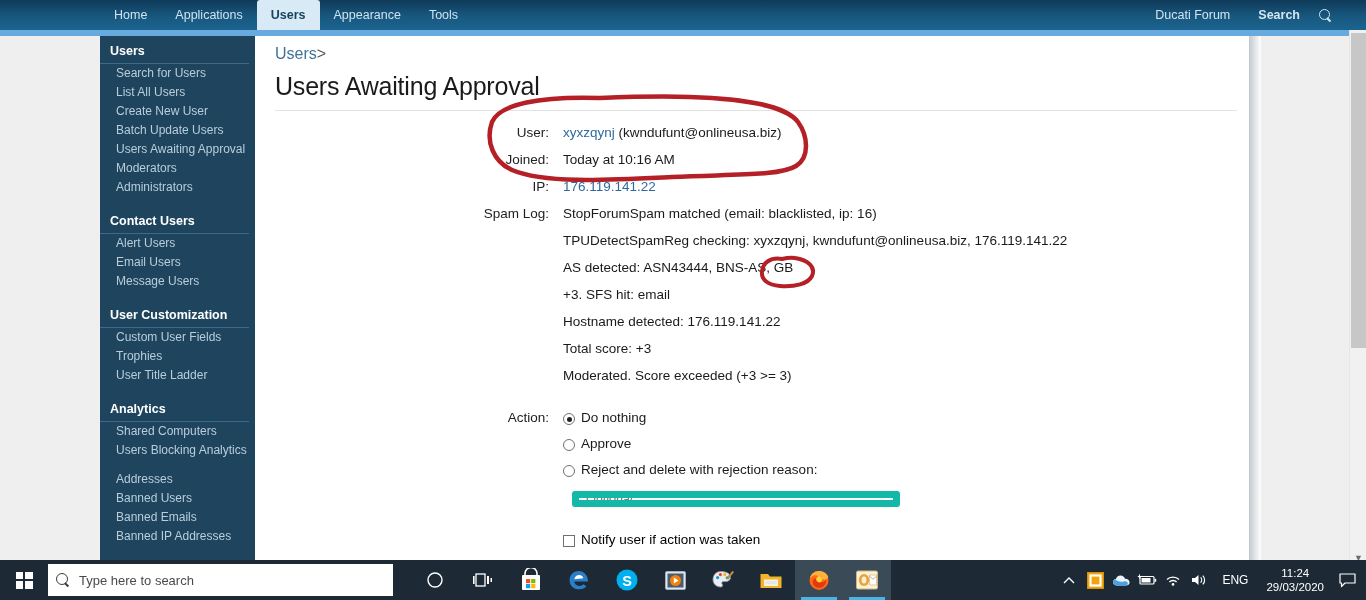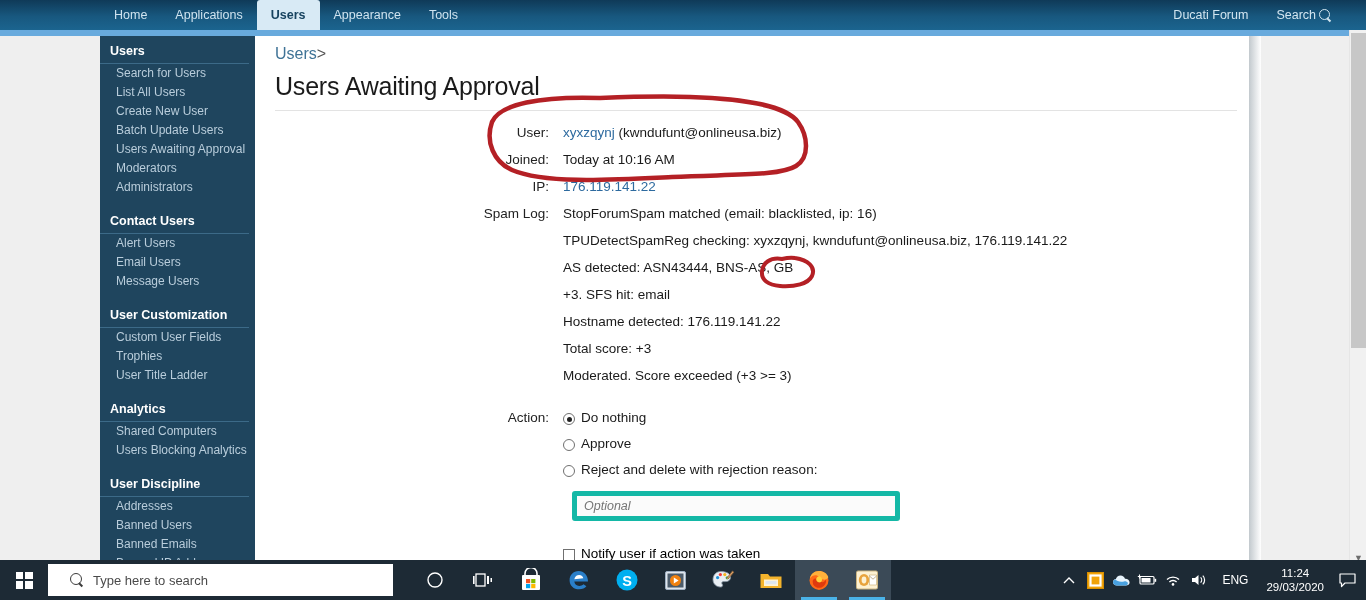--- a/index.html
+++ b/index.html
@@ -21,21 +21,21 @@
   .admin-nav-right { margin-left: auto; display: flex; align-items: center; padding-right: 28px; }
   .nav-tab {
     color: #cfe3ef; font-size: 12.5px; line-height: 30px;
     padding: 0 14px; white-space: nowrap; cursor: pointer;
   }
   .nav-tab.active {
     background: #d8eaf5; color: #17435f; font-weight: bold;
     border-radius: 3px 3px 0 0;
   }
   .nav-link { color: #d2e5f0; font-size: 12.5px; line-height: 30px; padding: 0 14px; white-space: nowrap; cursor: pointer;}
-  .search-wrap { display: flex; align-items: center; gap: 3px; color: #d2e5f0; font-size: 12.5px; padding: 0 6px 0 14px; cursor: pointer;}
+  .search-wrap { display: flex; align-items: center; gap: 19px; color: #d2e5f0; font-size: 12.5px; padding: 0 6px 0 14px; cursor: pointer; font-weight: bold;}
   .mag { display:inline-block; width: 13px; height: 13px; position: relative; }
   .mag::before { content:""; position:absolute; left:0; top:0; width:9px; height:9px; border:1.7px solid #d2e5f0; border-radius:50%; }
   .mag::after { content:""; position:absolute; left:8px; top:8px; width:5px; height:1.8px; background:#d2e5f0; transform: rotate(45deg); transform-origin: left center;}
   .nav-underbar {
     position: absolute; left: 0; top: 30px; width: 1366px; height: 6px;
     background: #68aadd;
   }
 
   
   .page-backdrop { position: absolute; left:0; top:36px; width:1366px; height:529px; background:#ffffff; }
@@ -93,22 +93,22 @@
   }
   .radio.checked::after {
     content:""; position:absolute; left:2.5px; top:2.5px; width:5px; height:5px;
     border-radius:50%; background:#222;
   }
   .checkbox {
     width:12px; height:12px; border:1px solid #707070; background:#fff;
     flex:0 0 auto; margin-top:3px; cursor:pointer;
   }
   .reason-input {
-    width:328px; height:30px; margin: 3px 0 0 9px;
-    border:5px solid #14b8a6; border-radius:3px; background:#fbfbfb;
+    width:328px; height:16px; margin: 3px 0 0 9px;
+    border:7px solid #14b8a6; border-radius:3px; background:#fbfbfb;
     font-family:"Liberation Sans", sans-serif; font-size:12.5px; font-style:italic;
     color:#0f766e; padding: 0 7px;
   }
   .notify-row { display:flex; align-items:flex-start; gap:6px; margin-top:25px; font-size:13.5px; }
 
   
   .vscroll { position:absolute; right:0; top:30px; width:17px; height:535px; background:#f1f1f1; border-left:1px solid #e6e6e6;}
   .vscroll .thumb { position:absolute; left:1px; top:3px; width:15px; height:315px; background:#c7c7c7; }
   .vscroll .arrow-dn { position:absolute; left:0; bottom:2px; width:17px; text-align:center; color:#6e6e6e; font-size:9px; line-height:10px;}
 
@@ -118,21 +118,21 @@
   
   .taskbar {
     position:absolute; left:0; bottom:0; width:1366px; height:40px;
     background:#1d2a35; display:flex; align-items:center;
   }
   .tb-start { width:48px; height:40px; display:flex; align-items:center; justify-content:center; cursor:pointer;}
   .win-logo { width:17px; height:17px; display:grid; grid-template-columns:1fr 1fr; grid-template-rows:1fr 1fr; gap:2px;}
   .win-logo i { background:#ffffff; display:block; }
   .tb-search {
     width: 345px; height:32px; background:#ffffff; display:flex; align-items:center;
-    gap:9px; padding-left:22px; margin-left: 0px; cursor:text;
+    gap:9px; padding-left:8px; margin-left: 0px; cursor:text;
   }
   .tb-search .mg { width:14px; height:14px; position:relative; flex:0 0 auto;}
   .tb-search .mg::before{content:"";position:absolute;left:0;top:0;width:10px;height:10px;border:1.5px solid #3d3d3d;border-radius:50%;}
   .tb-search .mg::after{content:"";position:absolute;left:9px;top:9px;width:5px;height:1.5px;background:#3d3d3d;transform:rotate(45deg);transform-origin:left center;}
   .tb-search span { color:#4a4a4a; font-size:13px; }
   .tb-icons { display:flex; align-items:center; gap:0px; margin-left: 18px;}
   .tb-ico { width:48px; height:40px; display:flex; align-items:center; justify-content:center; cursor:pointer; position:relative;}
   .tb-ico.active { background:#3b4a57; }
   .tb-ico.active::after { content:""; position:absolute; bottom:0; left:6px; right:6px; height:3px; background:#4ab3e8;}
   .tray { margin-left:auto; display:flex; align-items:center; gap:0; padding-right: 4px;}
@@ -190,21 +190,20 @@
     <div class="side-item">Custom User Fields</div>
     <div class="side-item">Trophies</div>
     <div class="side-item">User Title Ladder</div>
     <div class="side-gap"></div>
 
     <div class="side-group-title">Analytics</div>
     <div class="side-item">Shared Computers</div>
     <div class="side-item">Users Blocking Analytics</div>
     <div class="side-gap"></div>
 
-    <div class="side-group-title">User Discipline</div>
     <div class="side-item">Addresses</div>
     <div class="side-item">Banned Users</div>
     <div class="side-item">Banned Emails</div>
     <div class="side-item">Banned IP Addresses</div>
 
   </div>
 
   <div class="content">
     <div class="breadcrumb">
       <a>Users</a><span class="sep">&gt;</span>

